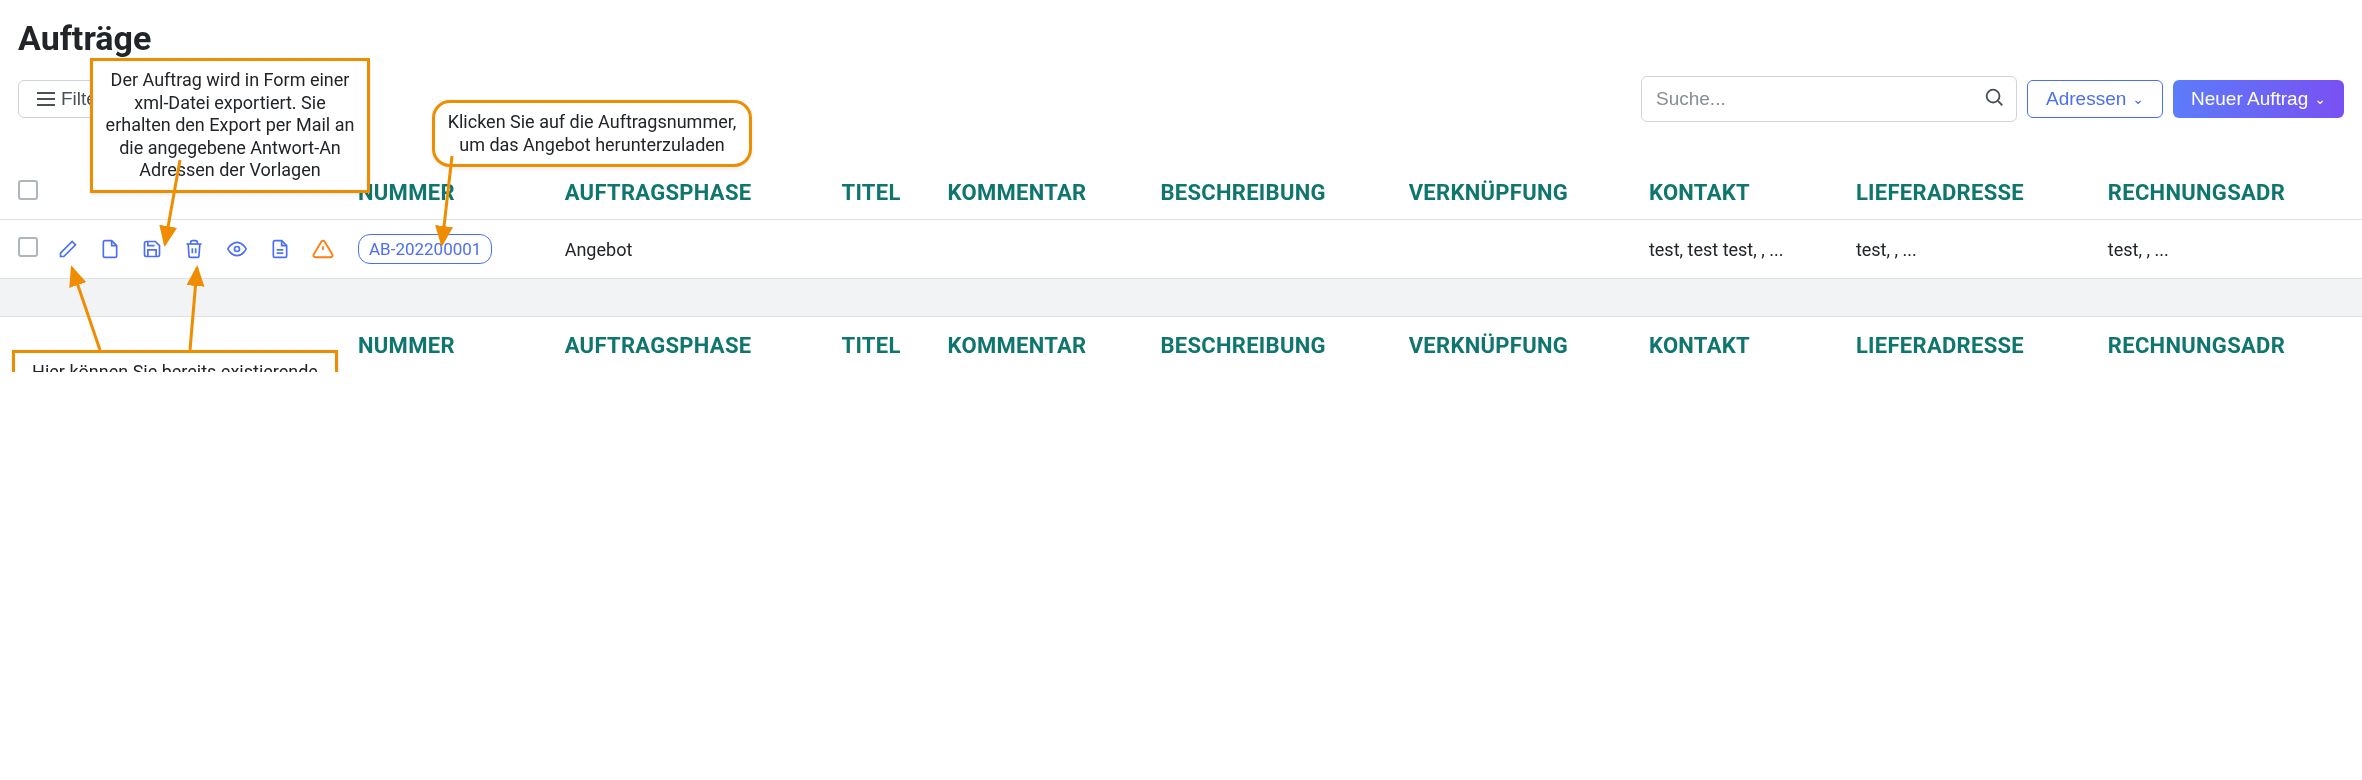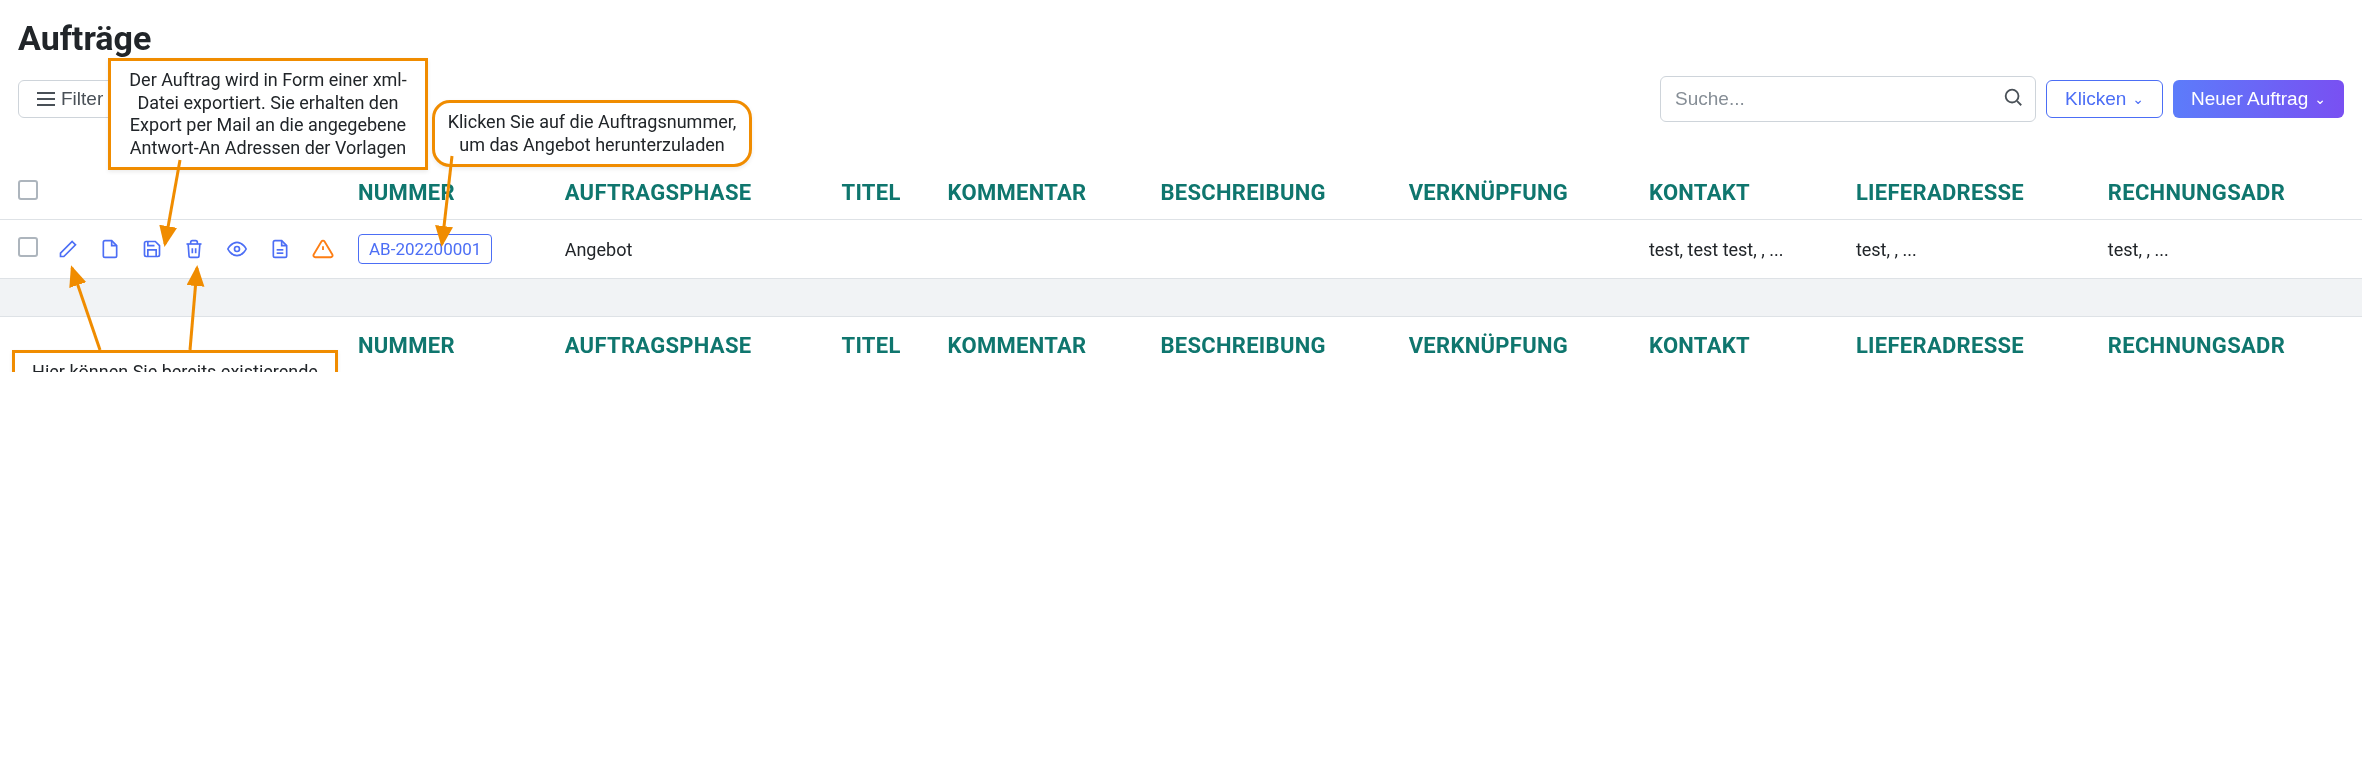--- a/index.html
+++ b/index.html
@@ -103,21 +103,21 @@
       gap: 22px;
       align-items: center;
     }
     .action-icon { color: #4c6ef5; cursor: pointer; display:inline-flex; }
     .warn-icon { color: #fd7e14; }
     .order-link {
       display: inline-block;
       border: 1px solid #4c6ef5;
       color: #4c6ef5;
       padding: 4px 10px;
-      border-radius: 4px;
+      border-radius: 12px;
       font-size: 17px;
       cursor: pointer;
     }
     
     .annot {
       position: absolute;
       border: 3px solid #f08c00;
       background: #fff;
       padding: 8px 10px;
       font-size: 18px;
@@ -151,21 +151,21 @@
     <input class="search-input" type="text" placeholder="Suche..." style="">
     <span class="search-icon">
       <svg width="22" height="22" viewBox="0 0 24 24" fill="none" stroke="#495057" stroke-width="2">
           <circle cx="11" cy="11" r="7"></circle>
           <line x1="21" y1="21" x2="16.5" y2="16.5"></line>
         </svg>
     </span>
   </div>
 
   <button class="btn btn-outline-primary">
-    <span>Klicken</span>
+    <span>Adressen</span>
     <span class="chev">⌄</span>
   </button>
 
   <button class="btn btn-primary">
     <span>Neuer Auftrag</span>
     <span class="chev">⌄</span>
   </button>
 </div>
 
 <table class="table">
@@ -262,21 +262,21 @@
       <th>KOMMENTAR</th>
       <th>BESCHREIBUNG</th>
       <th>VERKNÜPFUNG</th>
       <th>KONTAKT</th>
       <th>LIEFERADRESSE</th>
       <th>RECHNUNGSADR</th>
     </tr>
   </tfoot>
 </table>
 
-<div class="annot" style="left:108px; top:58px; width:320px;">Der Auftrag wird in Form einer xml-Datei exportiert. Sie erhalten den Export per Mail an die angegebene Antwort-An Adressen der Vorlagen</div>
+<div class="annot" style="left:90px; top:58px; width:280px;">Der Auftrag wird in Form einer xml-Datei exportiert. Sie erhalten den Export per Mail an die angegebene Antwort-An Adressen der Vorlagen</div>
 <div class="annot" style="left:432px; top:100px; width:320px;border-radius:18px;">Klicken Sie auf die Auftragsnummer, um das Angebot herunterzuladen</div>
 <div class="annot" style="left:12px; top:350px; width:326px;">Hier können Sie bereits existierende Aufträge Bearbeiten bzw. Löschen</div>
 
 <svg class="arrow" style="left:0; top:0;" width="2362" height="500">
   <defs>
     <marker id="arrh" markerWidth="8" markerHeight="8" refX="6" refY="3" orient="auto">
       <polygon points="0 0, 7 3, 0 6"></polygon>
     </marker>
   </defs>
 

